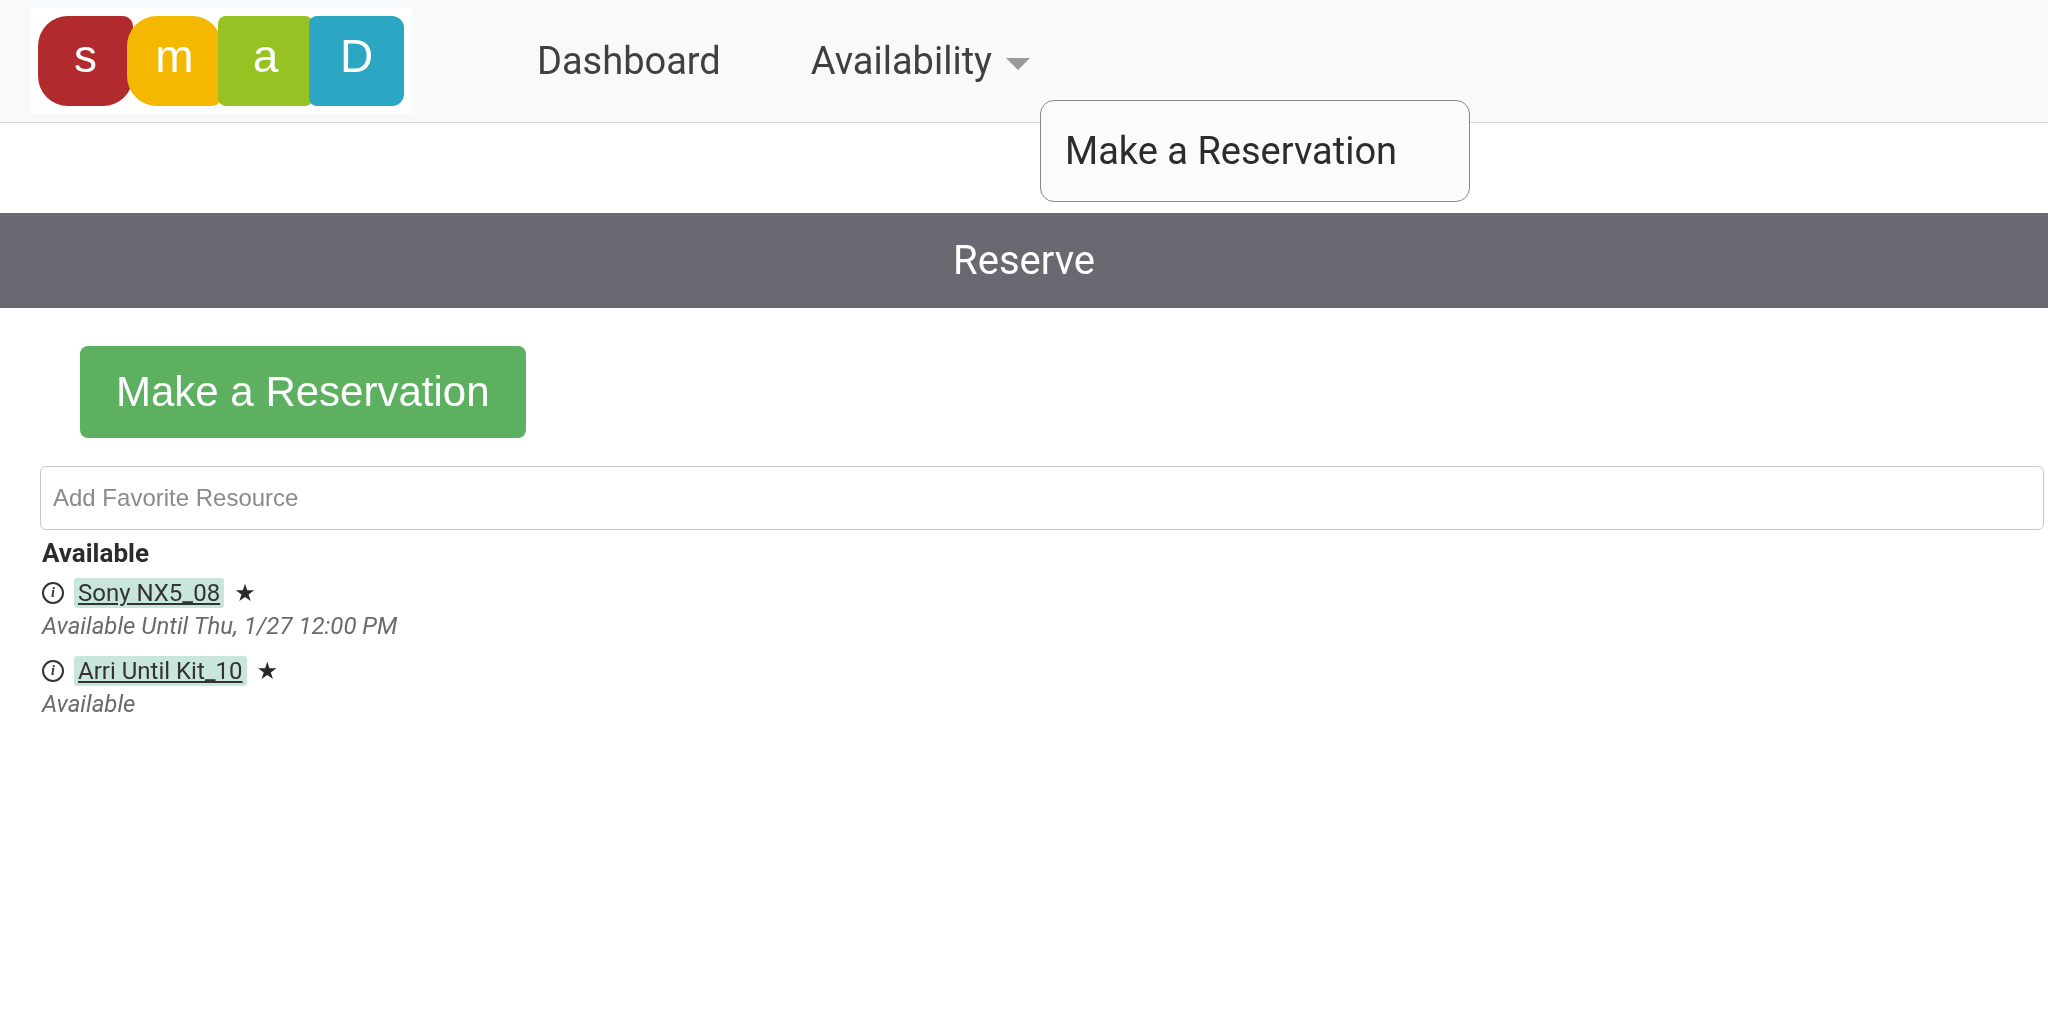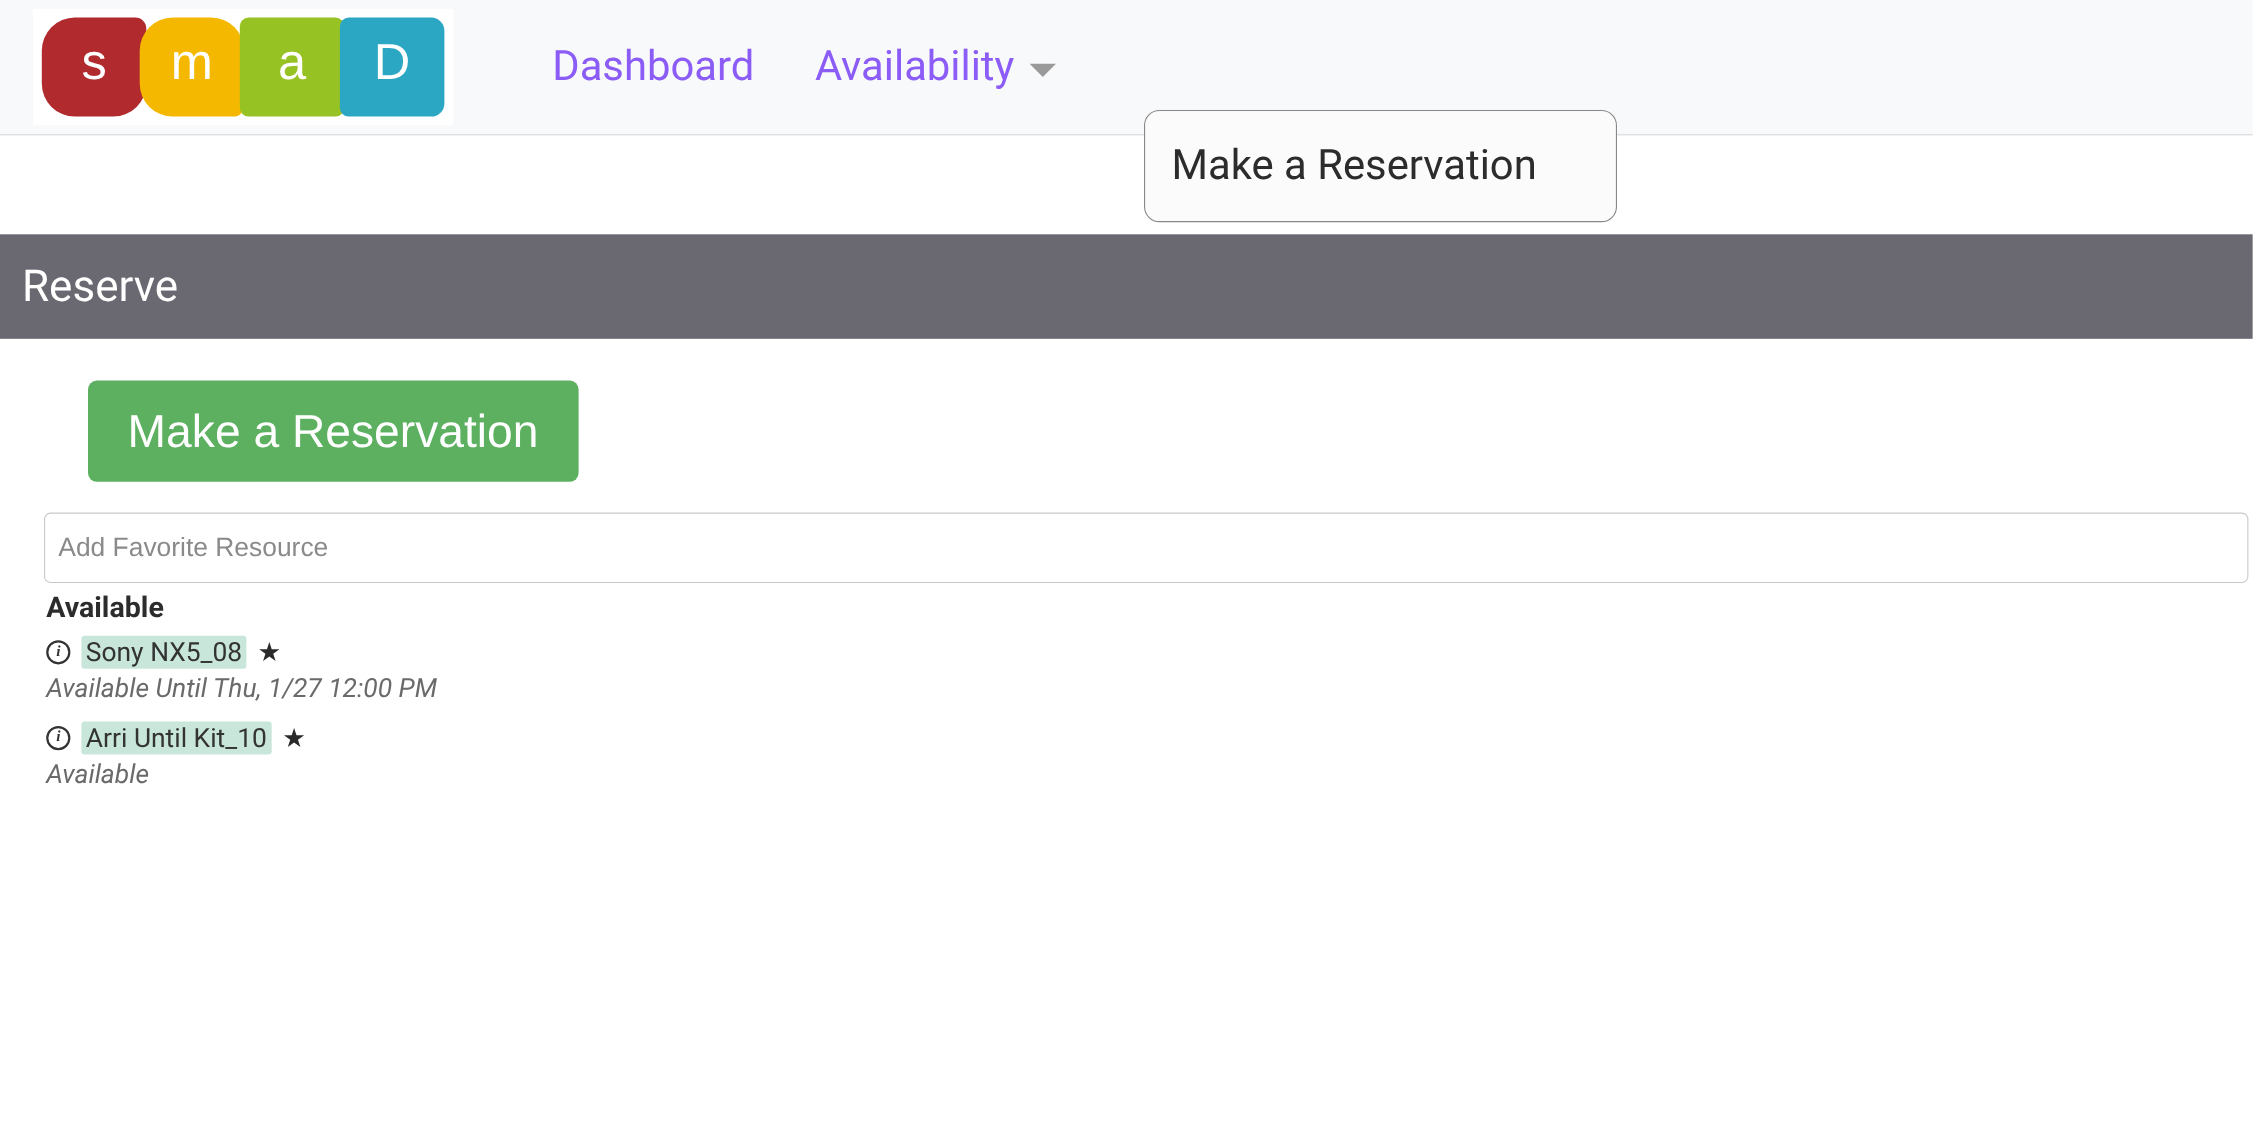--- a/index.html
+++ b/index.html
@@ -38,27 +38,28 @@
     .logo-s { width: 95px; height: 90px; background: #b02a2e; border-radius: 30px 10px 30px 30px; }
     .logo-m { width: 95px; height: 90px; background: #f5b800; border-radius: 30px 30px 10px 30px; margin-left: -6px;}
     .logo-a { width: 95px; height: 90px; background: #97c223; border-radius: 8px; margin-left: -4px;}
     .logo-d { width: 95px; height: 90px; background: #2ba7c4; border-radius: 8px 12px 12px 8px; margin-left: -4px;}
     .nav-items {
       display: flex;
       gap: 55px;
       align-items: center;
     }
     .nav-link {
-      color: #8b5cf6;
+      color: #404040;
       font-size: 38px;
       text-decoration: none;
       display: flex;
       align-items: center;
       gap: 14px;
       cursor: pointer;
+      margin-left: 35px;
     }
     .caret {
       width: 0;
       height: 0;
       border-left: 12px solid transparent;
       border-right: 12px solid transparent;
       border-top: 12px solid #9a9a9a;
       margin-top: 6px;
     }
     .dropdown {
@@ -79,21 +80,21 @@
       cursor: pointer;
     }
     .content { padding: 0; }
     .section-header {
       background: #6a6870;
       color: #fff;
       font-size: 40px;
       padding: 24px 20px;
       margin-top: 90px;
     }
-    .section-header.first { margin-top: 90px; }
+    .section-header.first { margin-top: 90px; text-align: center; }
     .section-body { padding: 38px 60px 18px 80px; }
     .btn-green {
       background: #5cb060;
       color: #fff;
       border: none;
       font-size: 42px;
       padding: 22px 36px;
       border-radius: 8px;
       cursor: pointer;
     }
@@ -129,20 +130,21 @@
       border: 2px solid #333;
       border-radius: 50%;
       font-size: 14px;
       font-style: italic;
       font-family: Georgia, serif;
       font-weight: bold;
       cursor: pointer;
     }
     .resource-link {
       color: #333;
+      text-decoration: underline;
       font-size: 24px;
       background: #c8e7da;
       padding: 1px 4px;
       border-radius: 3px;
       cursor: pointer;
     }
     .star-icon {
       color: #2a2a2a;
       font-size: 24px;
       cursor: pointer;

